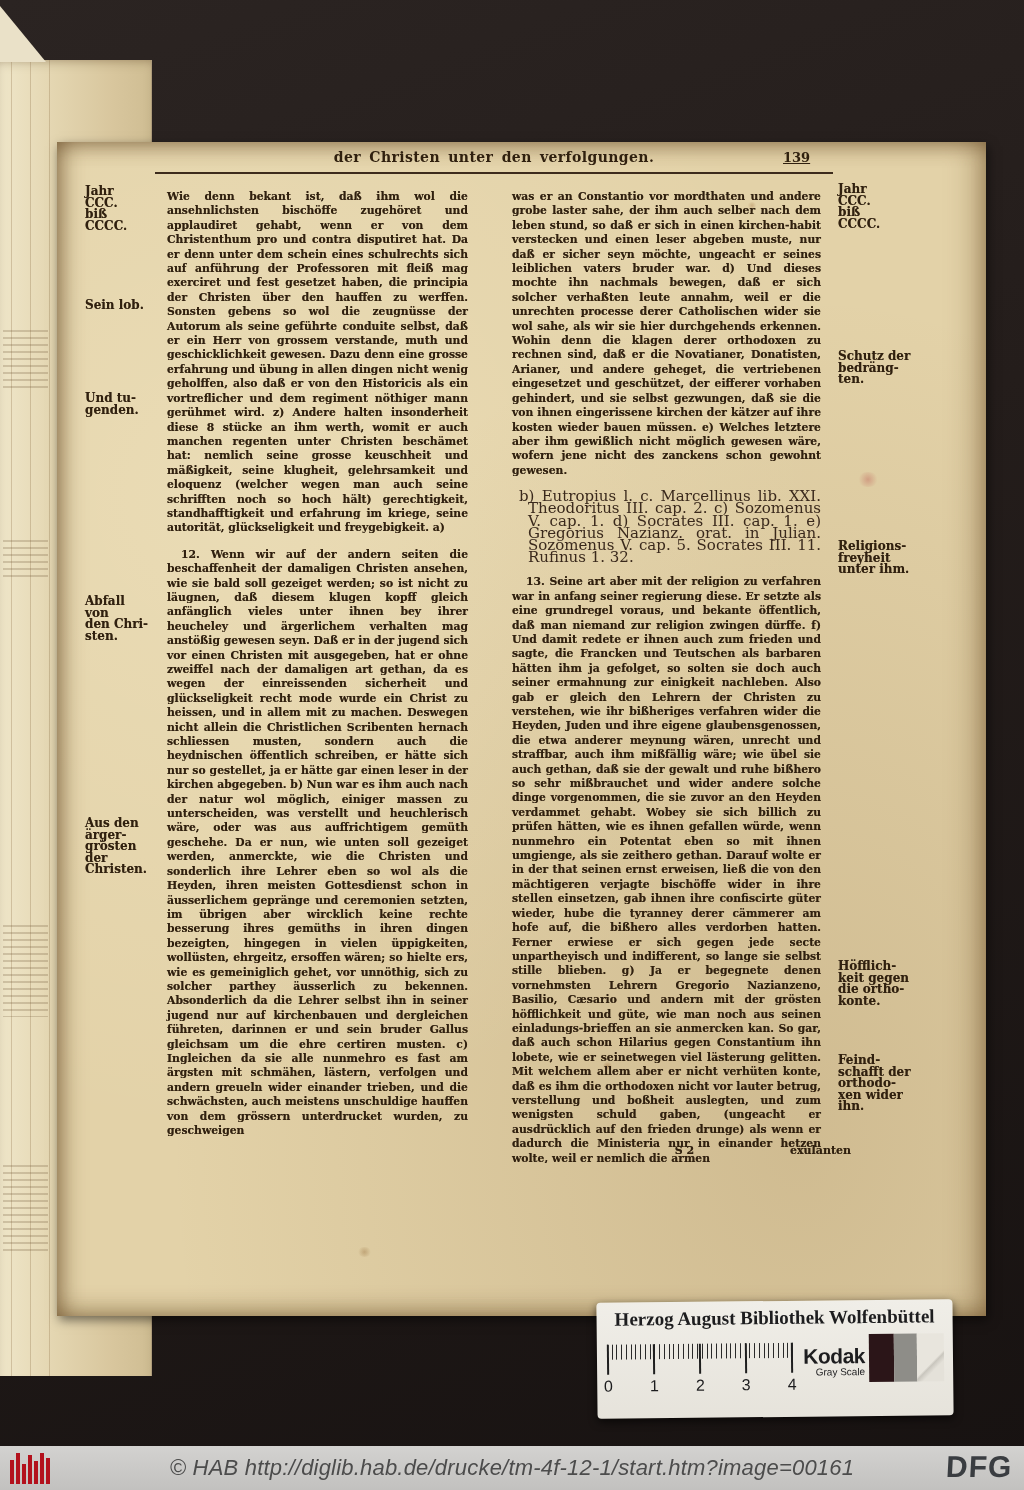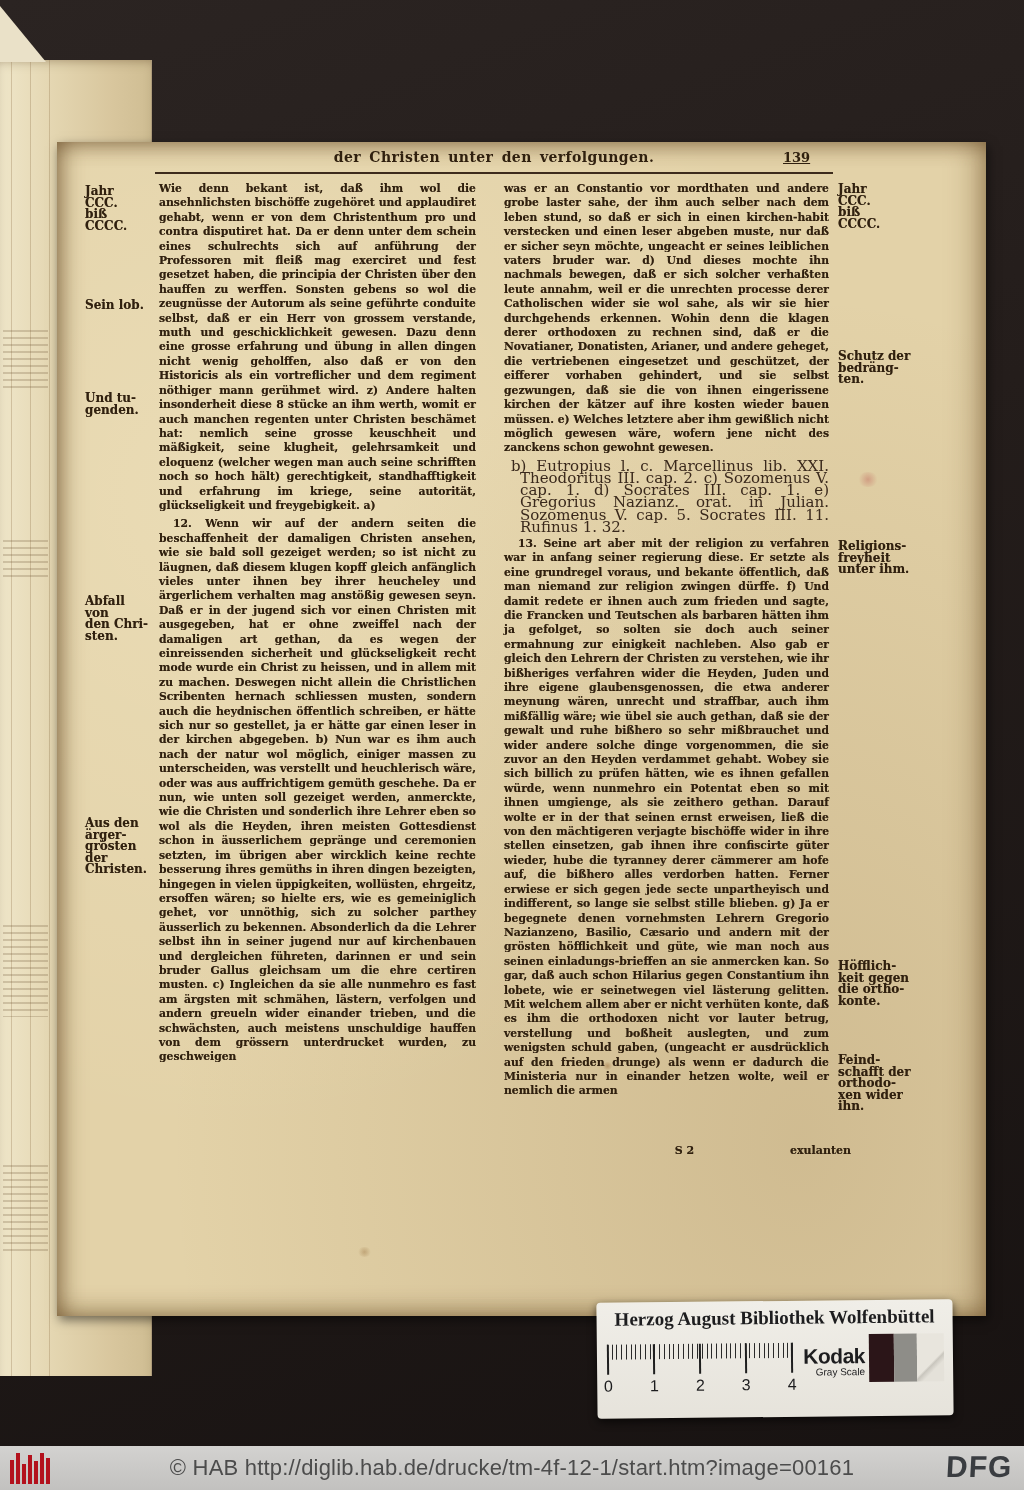--- a/index.html
+++ b/index.html
@@ -58,21 +58,21 @@
   .page-number{position:absolute;left:726px;top:8px;font-size:13px;font-weight:bold;text-decoration:underline;}
   .head-rule{position:absolute;left:98px;top:30px;width:678px;height:2px;background:#3d2b1c;}
 
   .col{
     position:absolute;top:36px;overflow:hidden;
     font-size:10.8px;line-height:14.4px;font-weight:bold;text-align:justify;
     text-shadow:0 0 .4px rgba(48,32,15,.55);
   }
   #col1{left:98px;width:325px;height:992px;}
   #col2{left:443px;width:333px;height:985px;}
-  .col p{margin:4px;}
+  .col p{margin:12px;}
   .col p.numbered{text-indent:14px;margin-top:2px;}
   .footnote{
     margin:4px 0 3px 0;padding-left:16px;text-indent:-9px;
     font-size:15px;line-height:12.2px;font-weight:normal;text-shadow:none;
     color:#3a291c;
   }
   #signature-row{
     position:absolute;left:461px;top:1002px;width:333px;
     font-size:11px;font-weight:bold;text-align:center;text-shadow:0 0 .4px rgba(48,32,15,.55);
   }
@@ -124,21 +124,21 @@
     font-family:"Liberation Sans",sans-serif;
   }
   .hab-logo{position:absolute;left:10px;top:7px;width:46px;height:31px;display:flex;align-items:flex-end;gap:2px;}
   .hab-logo span{display:inline-block;width:4px;background:#b3111c;}
   .hab-logo span:nth-child(1){height:24px;} .hab-logo span:nth-child(2){height:31px;}
   .hab-logo span:nth-child(3){height:20px;} .hab-logo span:nth-child(4){height:29px;}
   .hab-logo span:nth-child(5){height:23px;} .hab-logo span:nth-child(6){height:31px;}
   .hab-logo span:nth-child(7){height:26px;}
   .footer-url{
     position:absolute;left:0;right:0;top:9px;text-align:center;
-    font-size:22px;color:#4c4c4c;letter-spacing:.2px;
+    font-size:22px;color:#4c4c4c;letter-spacing:.2px;font-style:italic;
   }
   .dfg-logo{
     position:absolute;right:12px;top:4px;
     font-size:30px;font-weight:bold;color:#3a3d41;transform:skewX(-3deg);letter-spacing:1px;
   }
 </style>
 </head>
 <body>
 
 <div id="underlay">

